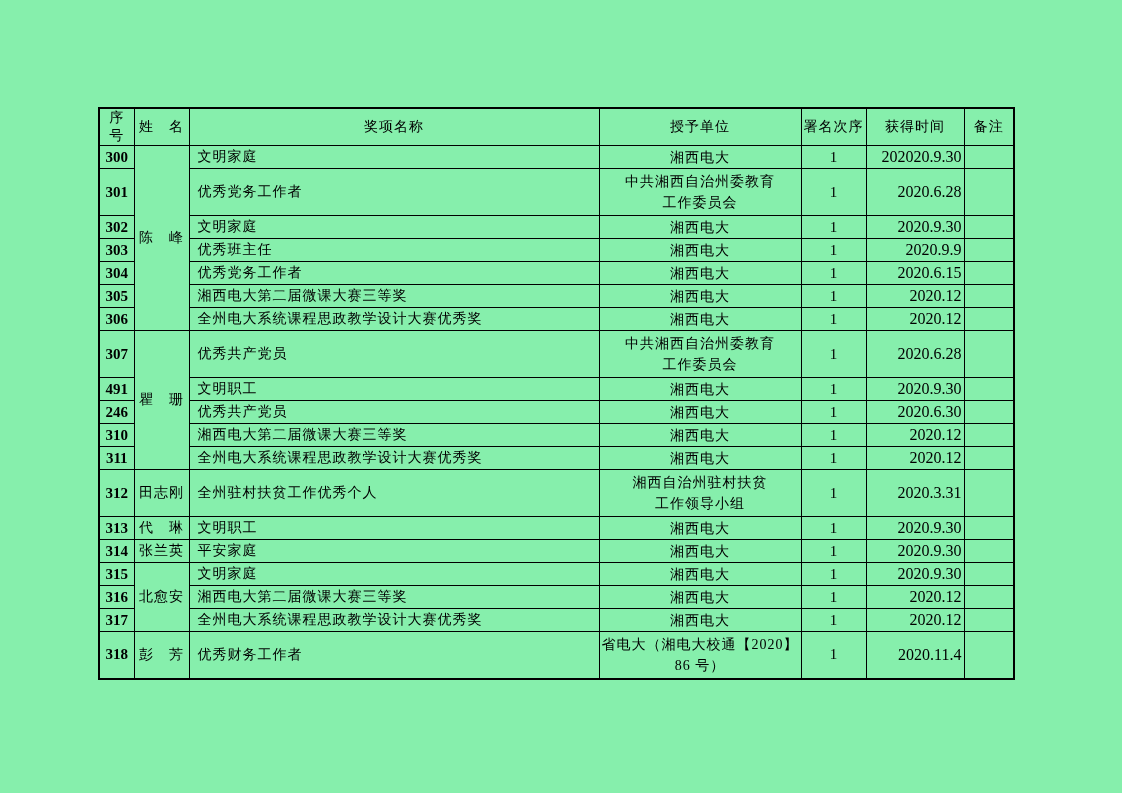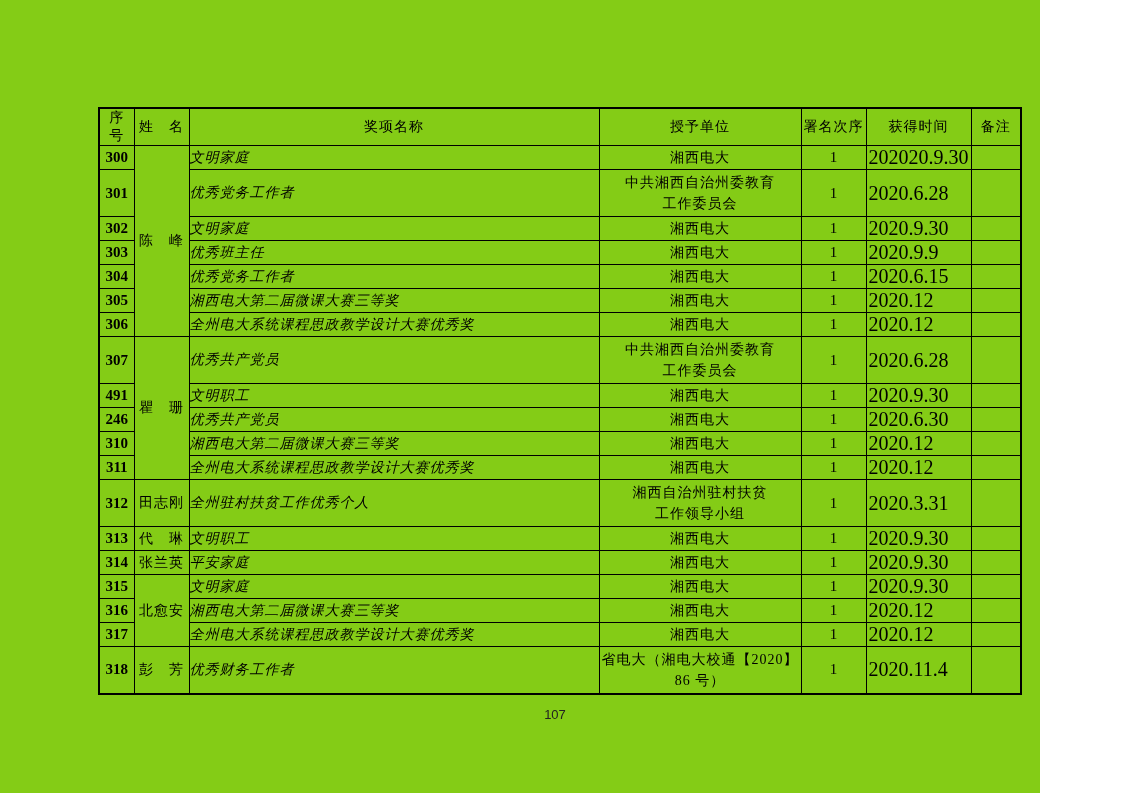--- a/index.html
+++ b/index.html
@@ -2,22 +2,22 @@
 <html><head>
 <meta charset="utf-8">
 <style>
   html,body { margin:0; padding:0; background:#ffffff; }
   body {
     width:1122px; height:793px;
     font-family:"Liberation Serif","DejaVu Serif",serif;
     color:#000;
   }
   .page {
-    position:relative; width:1040px; height:793px;
-    background:#84cc16; overflow:hidden;
+    position:relative; width:1122px; height:793px;
+    background:#86efac; overflow:hidden;
   }
   table.awards {
     position:absolute; left:98px; top:107px;
     border-collapse:collapse; table-layout:fixed;
     border:2px solid #000;
   }
   th, td {
     border:1px solid #000;
     padding:0 2px;
     vertical-align:middle;
@@ -25,24 +25,24 @@
     font-size:14px;
     overflow:hidden;
     box-sizing:border-box;
   }
   thead tr { height:22px; }
   tbody tr { height:23px; }
   tbody tr.tall { height:47px; }
   th { text-align:center; letter-spacing:1px; }
   .c-no    { text-align:center; font-size:15px; letter-spacing:0;font-weight:bold; }
   .c-name  { text-align:center; letter-spacing:1px; }
-  .c-award { text-align:left; letter-spacing:1px; padding-left:0;font-style:italic; }
+  .c-award { text-align:left; letter-spacing:1px; padding-left:8px; }
   .c-unit  { text-align:center; letter-spacing:1px; white-space:pre-line; line-height:21px;margin-left:33px; }
   .c-order { text-align:center; font-size:15px; }
-  .c-date  { text-align:left; font-size:20px; }
+  .c-date  { text-align:right; font-size:16px; }
   .c-note  { text-align:center; }
   .page-number {
     position:absolute; top:707px; left:0; width:1110px;
     text-align:center;
     font-family:"Liberation Sans","DejaVu Sans",sans-serif;
     font-size:13px; color:#222;
   }
 </style>
 </head>
 <body>
@@ -230,15 +230,14 @@
           <td class="c-award">优秀财务工作者</td>
           <td class="c-unit">省电大（湘电大校通【2020】
 86 号）</td>
           <td class="c-order">1</td>
           <td class="c-date">2020.11.4</td>
           <td class="c-note"></td>
         </tr>
       </tbody>
   </table>
 
-  <div class="page-number">107</div>
 
 </div>
 
 </body></html>

